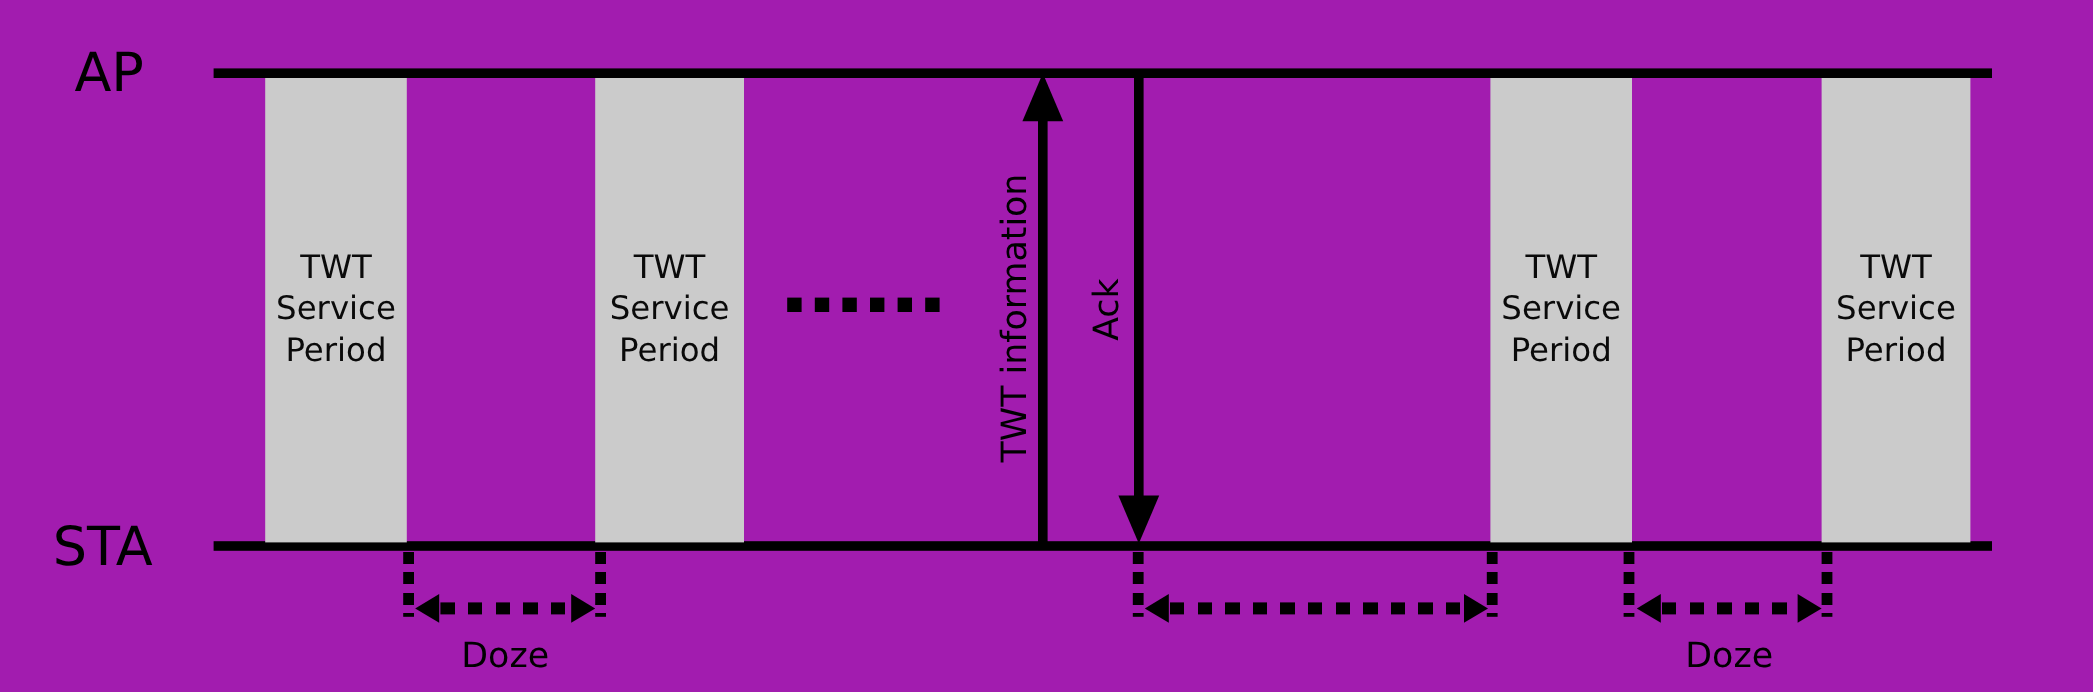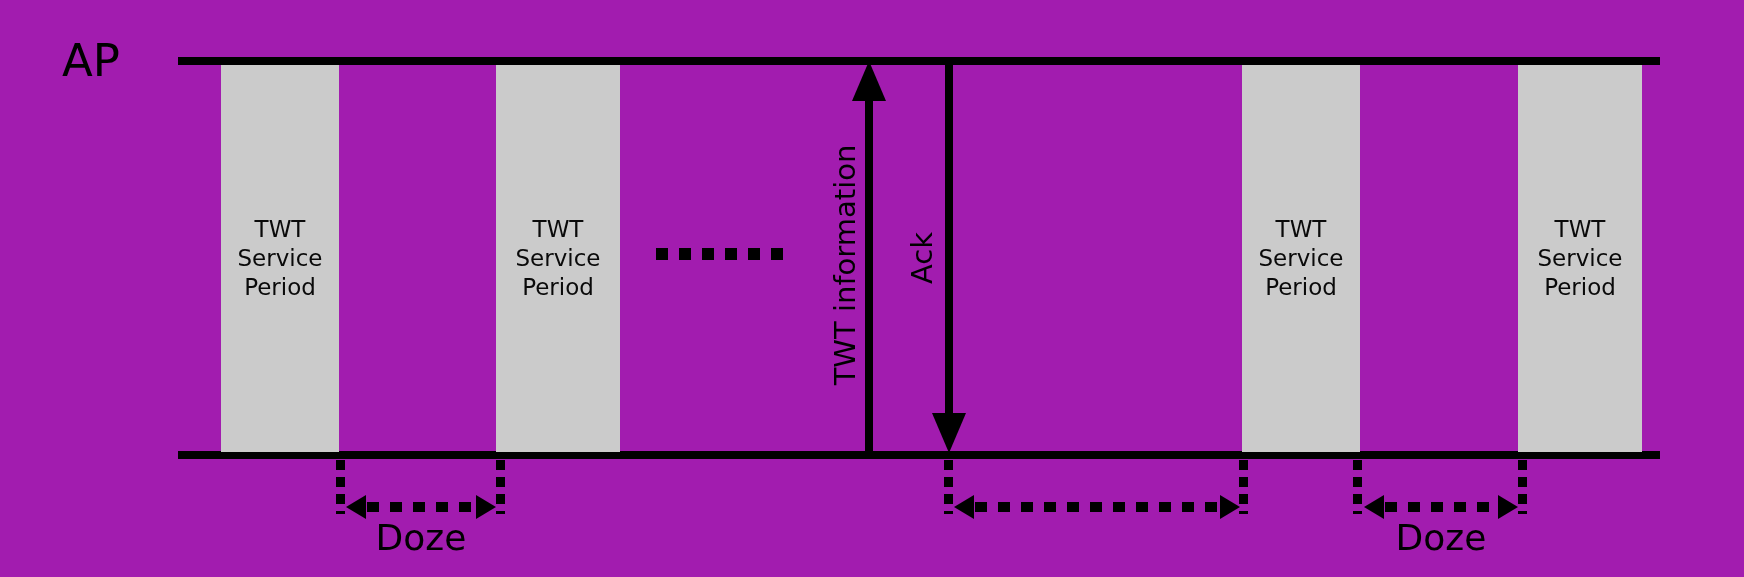--- a/index.html
+++ b/index.html
@@ -8,21 +8,21 @@
     font-family:"DejaVu Sans","Liberation Sans",sans-serif;color:#000;
     overflow:hidden;
   }
   .actor{position:absolute;font-size:45px;color:#000;white-space:nowrap;}
   .hline{position:absolute;height:8px;background:#000;}
   .sp-block{
     position:absolute;top:65px;height:387px;background:#cbcbcb;
     display:flex;align-items:center;justify-content:center;
   }
   .sp-label{
-    font-size:23px;line-height:1.26;text-align:center;color:#0a0a0a;
+    font-size:27px;line-height:1.26;text-align:center;color:#0a0a0a;
     width:100%;padding:0 2px;box-sizing:border-box;
   }
   .vline{position:absolute;width:8px;background:#000;}
   .head-up{position:absolute;width:0;height:0;
     border-left:17px solid transparent;border-right:17px solid transparent;
     border-bottom:40px solid #000;}
   .head-down{position:absolute;width:0;height:0;
     border-left:17px solid transparent;border-right:17px solid transparent;
     border-top:40px solid #000;}
   .vlabel{
@@ -36,28 +36,29 @@
     position:absolute;top:460px;height:54px;width:9px;
     background:repeating-linear-gradient(to bottom,#000 0 10px,transparent 10px 17px);
   }
   .span-arrow{position:absolute;top:495px;height:24px;display:flex;align-items:center;}
   .tri-l{width:0;height:0;border-top:12px solid transparent;border-bottom:12px solid transparent;border-right:20px solid #000;flex:0 0 auto;}
   .tri-r{width:0;height:0;border-top:12px solid transparent;border-bottom:12px solid transparent;border-left:20px solid #000;flex:0 0 auto;}
   .dotbar{
     flex:1 1 auto;height:10px;margin:0 1px;
     background:repeating-linear-gradient(to right,#000 0 12px,transparent 12px 23px);
   }
-  .blabel{position:absolute;top:517px;font-size:36px;text-align:center;white-space:nowrap;}
+  .blabel{position:absolute;top:529px;font-size:29px;text-align:center;white-space:nowrap;}
 </style>
 </head>
 <body>
 
 <div class="canvas">
 
   <div class="actor" style="left:62px;top:34px;">AP</div>
+  <div class="actor" style="left:44px;top:429px;">STA</div>
 
   <div class="hline" style="left:178px;top:57px;width:1482px;"></div>
   <div class="hline" style="left:178px;top:451px;width:1482px;"></div>
 
   <div class="sp-block" style="left:221px;width:118px;">
     <div class="sp-label">TWT Service Period</div>
   </div>
   <div class="sp-block" style="left:496px;width:124px;">
     <div class="sp-label">TWT Service Period</div>
   </div>

